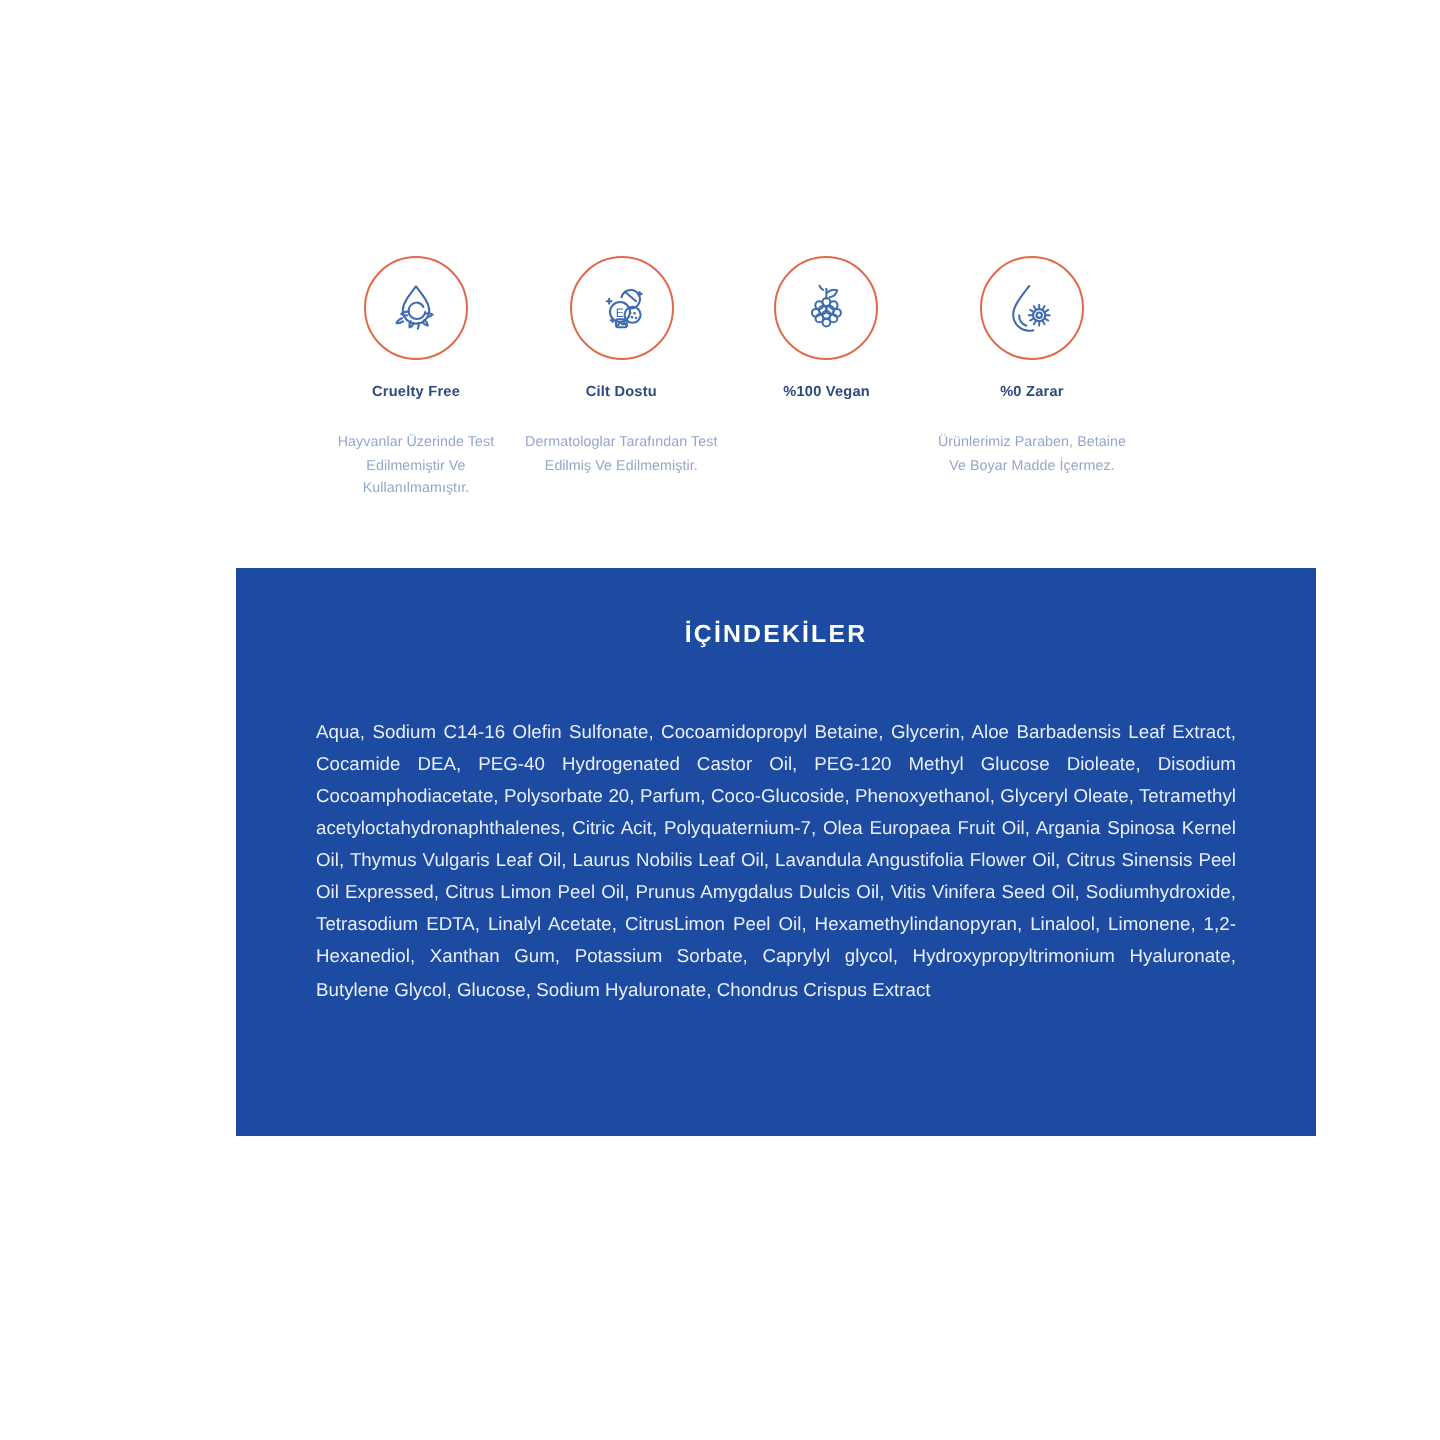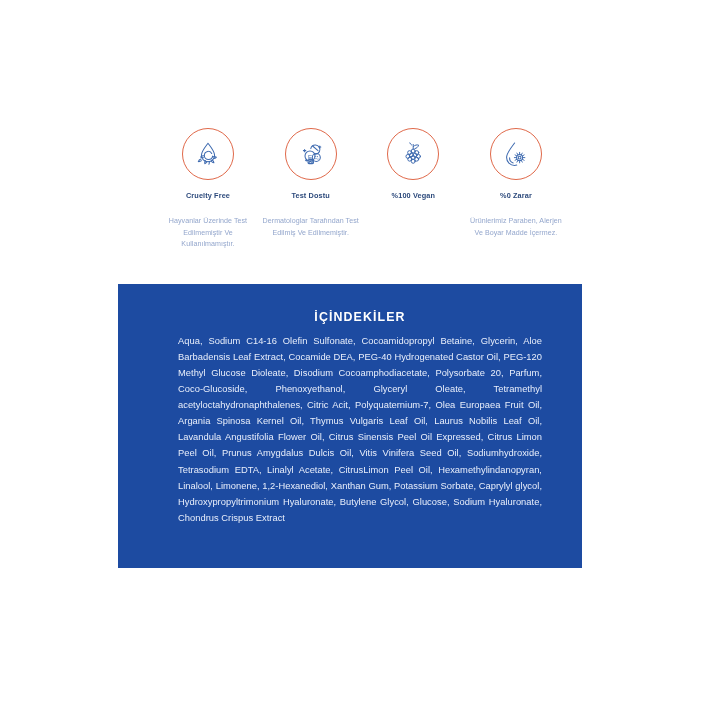--- a/index.html
+++ b/index.html
@@ -66,36 +66,35 @@
     line-height: 1.62;
     letter-spacing: 0.05px;
     max-width: 100px;
   }
 
   
   .ingredients-panel {
     position: absolute;
     left: 118px;
     top: 284px;
-    width: 464px;
+    width: 540px;
     height: 284px;
     background: #1d4ba1;
     box-sizing: border-box;
-    padding-left: 20px;
   }
   .ingredients-title {
     margin-top: 26px;
     text-align: center;
     color: #ffffff;
     font-size: 12.4px;
     font-weight: bold;
     letter-spacing: 1.1px;
   }
   .ingredients-body {
-    margin: 9px 40px 0 40px;
+    margin: 34px 40px 0 40px;
     color: #e8eefb;
     font-size: 9.35px;
     line-height: 1.72;
     text-align: justify;
     letter-spacing: 0.02px;
     -webkit-hyphens: none;
     hyphens: none;
   }
 </style>
 </head>
@@ -139,21 +138,21 @@
             <circle cx="21.0" cy="20.6" r="0.62" fill="#3f6bb0" stroke="none"></circle>
             <circle cx="23.0" cy="21.0" r="0.62" fill="#3f6bb0" stroke="none"></circle>
             <rect x="13.0" y="21.6" width="5.4" height="4.0" rx="1.0"></rect>
             <path d="M13.7 24.9 l1.5 -1.8 1.2 1.2 0.8 -0.8 1.2 1.4"></path>
             <path d="M9.6 11.4 l0 2.4 M8.4 12.6 l2.4 0"></path>
             <path d="M24.8 8.0 l0 1.9 M23.9 8.95 l1.9 0"></path>
             <path d="M11.3 21.3 l0 1.7 M10.45 22.15 l1.7 0"></path>
           </svg>
         </span>
       </div>
-      <div class="badge-title">Test Dostu</div>
+      <div class="badge-title">Cilt Dostu</div>
       <div class="badge-desc">Dermatologlar Tarafından Test Edilmiş Ve Edilmemiştir.</div>
     </div>
 
     <div class="badge">
       <div class="badge-circle">
         <span>
           <svg width="32" height="32" viewBox="0 0 32 32" fill="none" stroke="#3f6bb0" stroke-width="1.0" stroke-linecap="round" stroke-linejoin="round">
             <path d="M16.2 11.4 l0 -5.0"></path>
             <path d="M16.4 8.4 c1.6 -1.4 3.6 -1.8 5.2 -1.3 -0.4 1.8 -1.9 3.2 -3.7 3.5"></path>
             <path d="M14.6 7.0 c-0.9 -0.6 -1.5 -1.3 -1.8 -2.1"></path>
@@ -195,21 +194,21 @@
                 <path d="M-2.62 1.55 L-4.54 2.68"></path>
                 <path d="M-3.05 0 L-5.25 0"></path>
                 <path d="M-2.62 -1.55 L-4.54 -2.68"></path>
                 <path d="M-1.55 -2.62 L-2.68 -4.54"></path>
               </g>
             </g>
           </svg>
         </span>
       </div>
       <div class="badge-title">%0 Zarar</div>
-      <div class="badge-desc">Ürünlerimiz Paraben, Alerjen Ve Boyar Madde İçermez.</div>
+      <div class="badge-desc">Ürünlerimiz Paraben, Betaine Ve Boyar Madde İçermez.</div>
     </div>
 
   </div>
 
   <div class="ingredients-panel">
     <div class="ingredients-title">İÇİNDEKİLER</div>
     <div class="ingredients-body">Aqua, Sodium C14-16 Olefin Sulfonate, Cocoamidopropyl Betaine, Glycerin, Aloe Barbadensis Leaf Extract, Cocamide DEA, PEG-40 Hydrogenated Castor Oil, PEG-120 Methyl Glucose Dioleate, Disodium Cocoamphodiacetate, Polysorbate 20, Parfum, Coco-Glucoside, Phenoxyethanol, Glyceryl Oleate, Tetramethyl acetyloctahydronaphthalenes, Citric Acit, Polyquaternium-7, Olea Europaea Fruit Oil, Argania Spinosa Kernel Oil, Thymus Vulgaris Leaf Oil, Laurus Nobilis Leaf Oil, Lavandula Angustifolia Flower Oil, Citrus Sinensis Peel Oil Expressed, Citrus Limon Peel Oil, Prunus Amygdalus Dulcis Oil, Vitis Vinifera Seed Oil, Sodiumhydroxide, Tetrasodium EDTA, Linalyl Acetate, CitrusLimon Peel Oil, Hexamethylindanopyran, Linalool, Limonene, 1,2-Hexanediol, Xanthan Gum, Potassium Sorbate, Caprylyl glycol, Hydroxypropyltrimonium Hyaluronate, Butylene Glycol, Glucose, Sodium Hyaluronate, Chondrus Crispus Extract</div>
   </div>
 
 </div>

